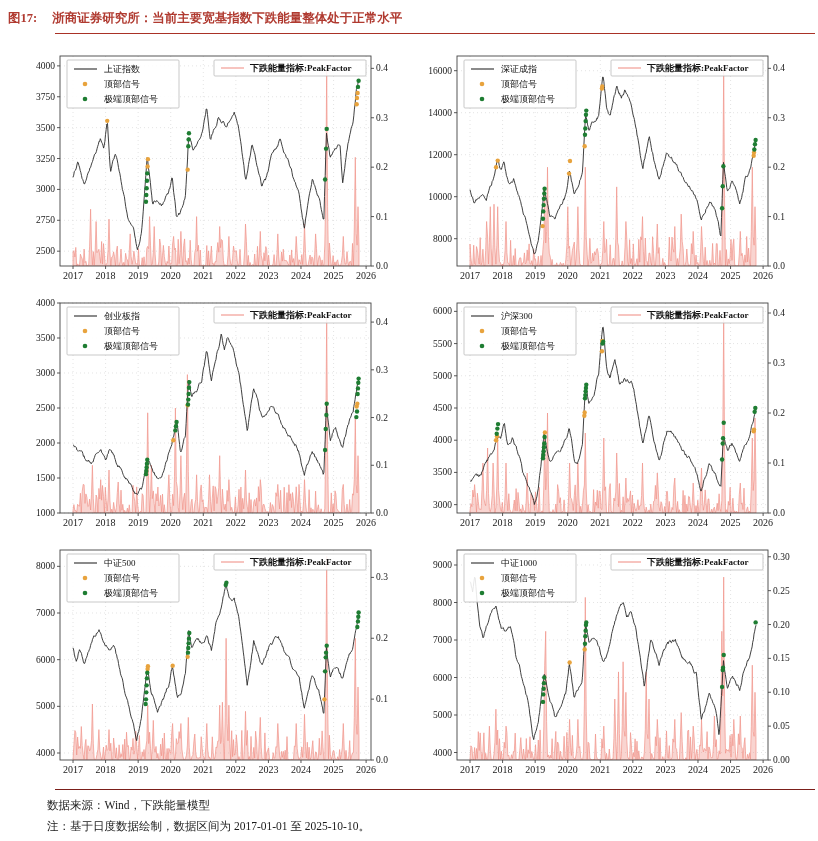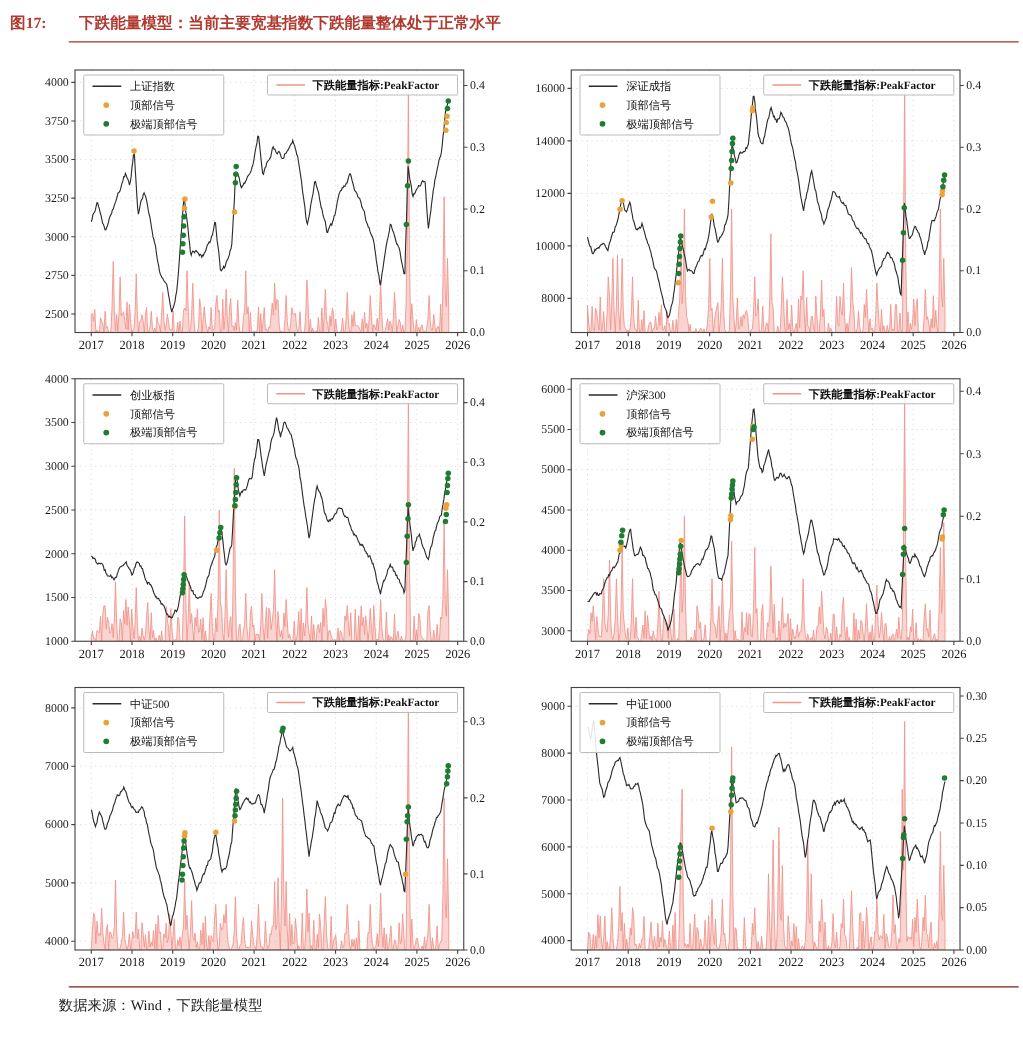--- a/index.html
+++ b/index.html
@@ -1,33 +1,33 @@
 <!DOCTYPE html>
 <html><head>
 <meta charset="utf-8">
 <style>
   html,body{margin:0;padding:0;background:#ffffff;}
   .page{position:relative;width:818px;height:841px;background:#fff;overflow:hidden;
         font-family:"Liberation Serif","DejaVu Serif",serif;}
   .fig-header{position:absolute;left:8px;top:10px;width:800px;font-size:12.5px;font-weight:bold;color:#b03a30;}
-  .fig-header .fig-label{margin-right:26px;}
+  .fig-header .fig-label{margin-right:15px;}
   .rule{position:absolute;height:0;border-top:1.6px solid #a93226;}
   .rule-red{left:55px;top:33px;width:760px;}
   .rule-dark{left:55px;top:789px;width:760px;border-top-color:#7b1f1a;}
   .charts-grid{position:absolute;left:20px;top:48px;display:grid;
                grid-template-columns:385px 385px;grid-auto-rows:240px;column-gap:12px;row-gap:7px;}
   figure.chart-cell{margin:0;padding:0;width:385px;height:240px;}
   .footer{position:absolute;left:47px;top:795px;width:740px;font-size:11.5px;color:#1a1a1a;line-height:21px;}
 </style>
 </head>
 <body>
 
 <div class="page">
   <div class="fig-header">
-    <span class="fig-label">图17:</span><span class="fig-title">下跌能量模型：当前主要宽基指数下跌能量整体处于正常水平</span>
+    <span class="fig-label">图17:</span><span class="fig-title">浙商证券研究所：当前主要宽基指数下跌能量整体处于正常水平</span>
   </div>
   <div class="rule rule-red"></div>
 
   <div class="charts-grid">
     <figure class="chart-cell"><svg width="385" height="240" viewBox="0 0 385 240">
           <defs>
             <clipPath id="clip0">
               <rect x="40" y="8" width="311" height="210"></rect>
             </clipPath>
           </defs>
@@ -716,14 +716,15 @@
             <rect x="194" y="12" width="152" height="16" fill="rgba(255,255,255,0.88)" stroke="#bbbbbb" stroke-width="0.8" rx="1"></rect>
             <line x1="201" y1="20" x2="224" y2="20" stroke="#f1948a" stroke-width="1.1"></line>
             <text x="230" y="23" font-family="&quot;Liberation Serif&quot;,&quot;DejaVu Serif&quot;,serif" font-size="9px" fill="#111" font-weight="bold">下跌能量指标:PeakFactor</text>
           </g>
         </svg></figure>
   </div>
 
   <div class="rule rule-dark"></div>
   <div class="footer">
     <div>数据来源：Wind，下跌能量模型</div>
+    <div>注：基于日度数据绘制，数据区间为 2017-01-01 至 2025-10-10。</div>
   </div>
 </div>
 
 </body></html>

